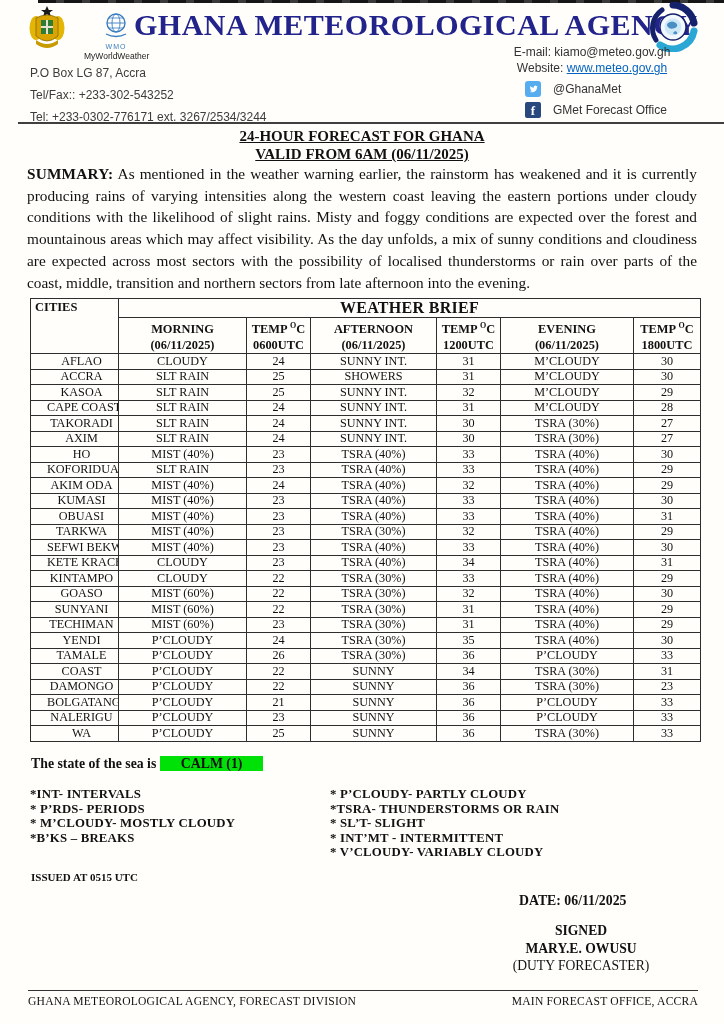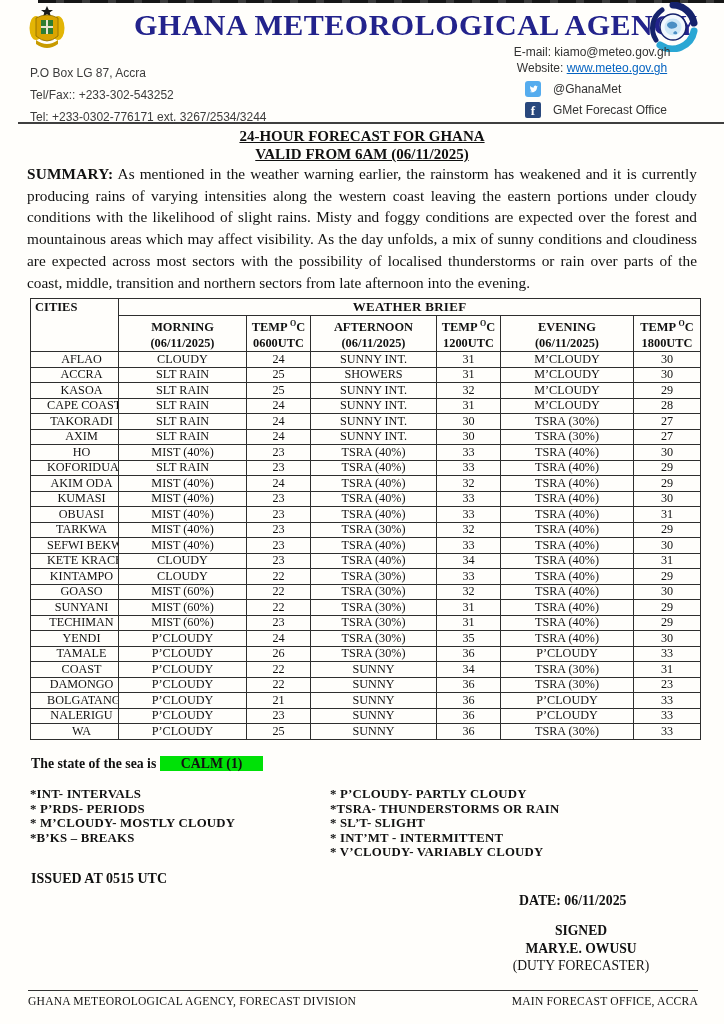--- a/index.html
+++ b/index.html
@@ -62,21 +62,21 @@
   
   table.forecast {
     position: absolute; top: 298px; left: 30px; width: 670px;
     border-collapse: collapse; table-layout: fixed;
     font-size: 12.2px;
   }
   table.forecast th, table.forecast td {
     border: 1px solid #2e2e2e; overflow: hidden; white-space: nowrap;
   }
   th.cities-h { vertical-align: top; text-align: left; padding: 1px 0 0 4px; font-size: 12.5px; }
-  th.brief-h { height: 17px; font-size: 13px; letter-spacing: 0.3px; }
+  th.brief-h { height: 17px; font-size: 16px; letter-spacing: 0.3px; }
   th.sub-h { height: 36px; font-size: 12.4px; line-height: 16px; font-weight: bold; }
   th.sub-h sup { font-size: 8px; }
   table.forecast td { height: 15.5px; text-align: center; padding: 0 2px; line-height: 13px; }
   table.forecast td.city { text-align: center; padding-left: 16px; }
   col.c-city { width: 88px; }
   col.c-morn { width: 128px; }
   col.c-t1 { width: 64px; }
   col.c-aft { width: 126px; }
   col.c-t2 { width: 64px; }
   col.c-eve { width: 133px; }
@@ -85,21 +85,21 @@
   
   .sea-state { position: absolute; top: 756px; left: 31px; font-size: 13.8px; font-weight: bold; }
   .sea-state .hl { background: #00e107; padding: 0 21px; }
 
   
   .legend { position: absolute; top: 787px; left: 30px; width: 650px; display: flex; }
   .legend .col { font-weight: bold; font-size: 12.8px; line-height: 14.6px; letter-spacing: 0.2px; }
   .legend .col.left { width: 300px; }
   .legend .col.right { width: 350px; }
 
-  .issued { position: absolute; top: 871px; left: 31px; font-size: 14px; font-weight: bold; }
+  .issued { position: absolute; top: 871px; left: 31px; font-size: 11px; font-weight: bold; }
   .date-line { position: absolute; top: 893px; left: 519px; font-size: 13.8px; font-weight: bold; }
 
   .signature { position: absolute; top: 922px; left: 468px; width: 226px; text-align: center;
     font-size: 13.6px; line-height: 17.5px; }
   .signature .b { font-weight: bold; }
 
   .footer-rule { position: absolute; top: 990px; left: 28px; width: 670px; border-top: 1.5px solid #333; }
   .footer-text { position: absolute; top: 995px; left: 28px; width: 670px;
     display: flex; justify-content: space-between; font-size: 11.6px; letter-spacing: 0.2px; }
 </style>
@@ -115,20 +115,32 @@
       <ellipse cx="8" cy="22" rx="6.5" ry="12" fill="#e3b505"></ellipse>
       <ellipse cx="30" cy="22" rx="6.5" ry="12" fill="#e3b505"></ellipse>
       <path d="M8 12 Q19 6 30 12 L30 30 Q19 40 8 30 Z" fill="#d9a400" stroke="#8a6a00" stroke-width="0.8"></path>
       <rect x="13" y="14" width="12" height="14" fill="#2e7d32"></rect>
       <rect x="18" y="14" width="2" height="14" fill="#e8e3d0"></rect>
       <rect x="13" y="20" width="12" height="2" fill="#e8e3d0"></rect>
       <path d="M8 34 Q19 42 30 34 L30 38 Q19 46 8 38 Z" fill="#c89b00"></path>
     </svg>
   </div>
 
+  <div class="wmo-block">
+    <svg width="28" height="28" viewBox="0 0 28 28">
+      <circle cx="14" cy="13" r="9" fill="#ffffff" stroke="#3a7ebf" stroke-width="1.4"></circle>
+      <ellipse cx="14" cy="13" rx="4" ry="9" fill="none" stroke="#3a7ebf" stroke-width="0.9"></ellipse>
+      <line x1="5" y1="13" x2="23" y2="13" stroke="#3a7ebf" stroke-width="0.9"></line>
+      <line x1="6.5" y1="8" x2="21.5" y2="8" stroke="#3a7ebf" stroke-width="0.8"></line>
+      <line x1="6.5" y1="18" x2="21.5" y2="18" stroke="#3a7ebf" stroke-width="0.8"></line>
+      <path d="M4 24 Q14 29 24 24" fill="none" stroke="#3a7ebf" stroke-width="1.3"></path>
+    </svg>
+    <div class="wmo-label">WMO</div>
+    <div class="mww-label">MyWorldWeather</div>
+  </div>
 
   <div class="agency-title">GHANA METEOROLOGICAL AGENCY</div>
 
   <div class="gmet-logo">
     <svg width="50" height="50" viewBox="0 0 50 50">
       <path d="M25 3 A22 22 0 0 1 46 21" fill="none" stroke="#15226b" stroke-width="7" stroke-linecap="round"></path>
       <path d="M46 29 A22 22 0 0 1 12 43" fill="none" stroke="#2aa7d4" stroke-width="7" stroke-linecap="round"></path>
       <path d="M8 38 A22 22 0 0 1 14 8" fill="none" stroke="#15226b" stroke-width="5" stroke-linecap="round"></path>
       <circle cx="25" cy="25" r="13" fill="#f2f8fd" stroke="#15226b" stroke-width="1.4"></circle>
       <circle cx="25" cy="25" r="8.5" fill="#cfe8f7"></circle>

